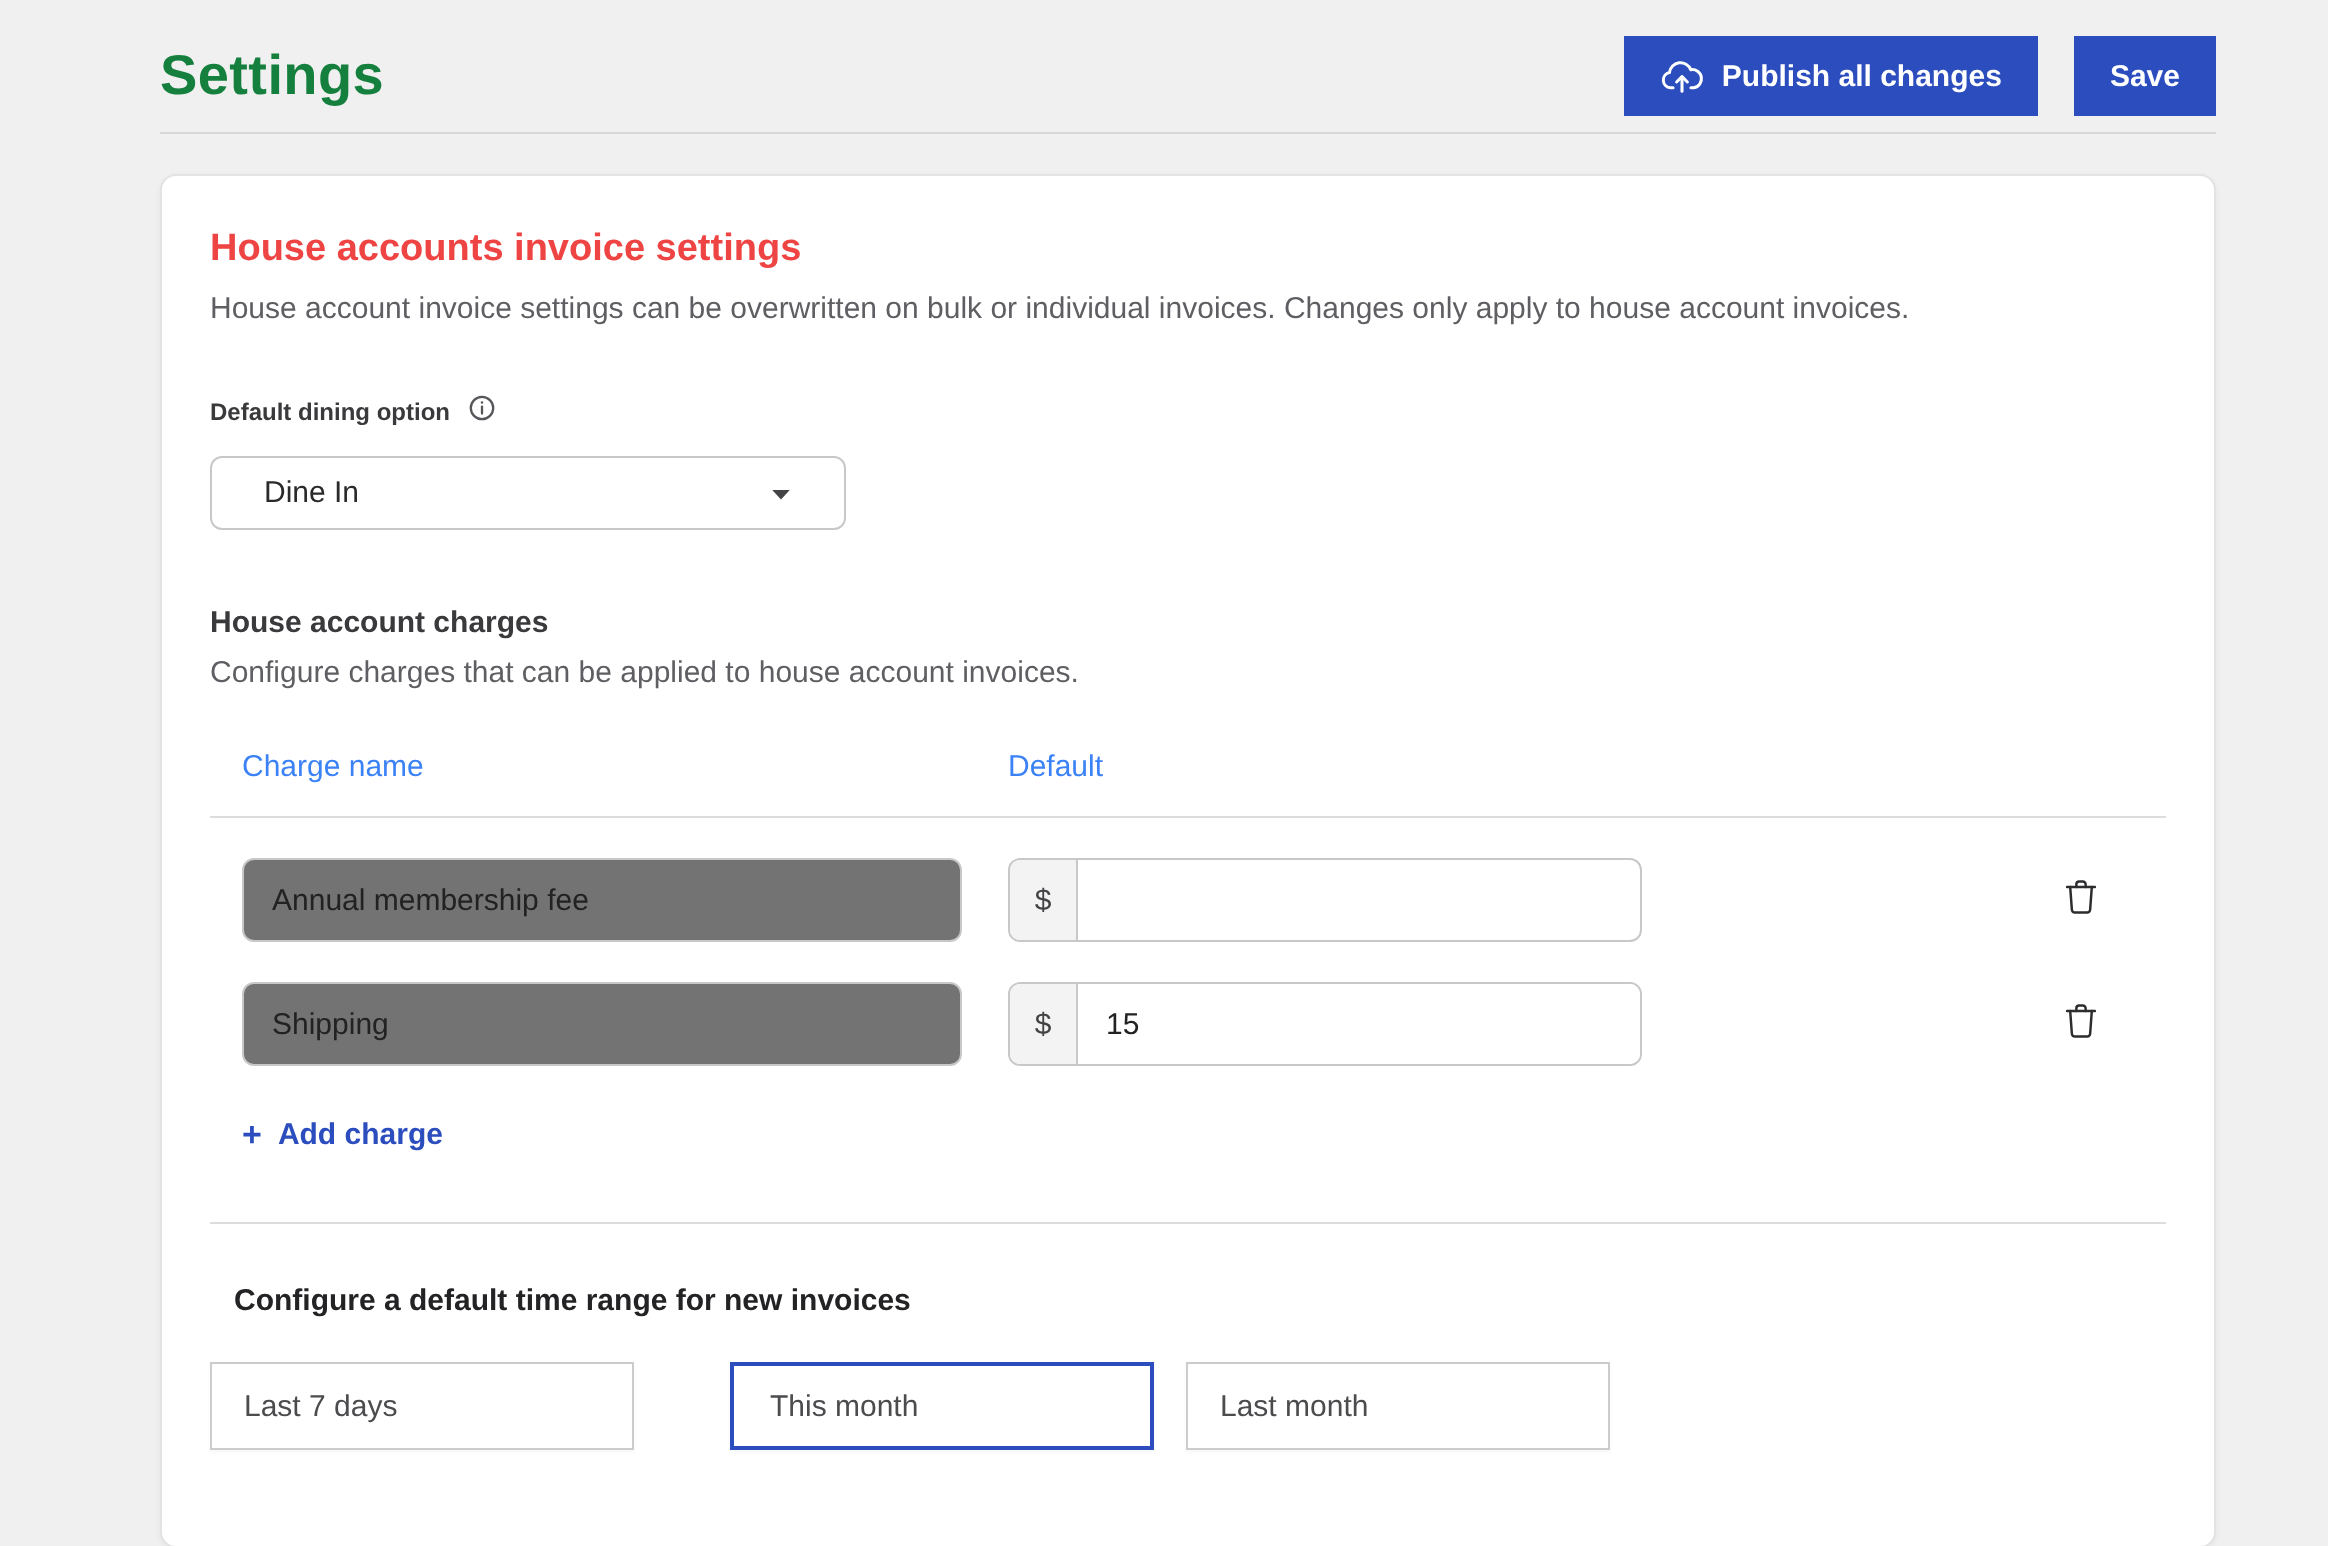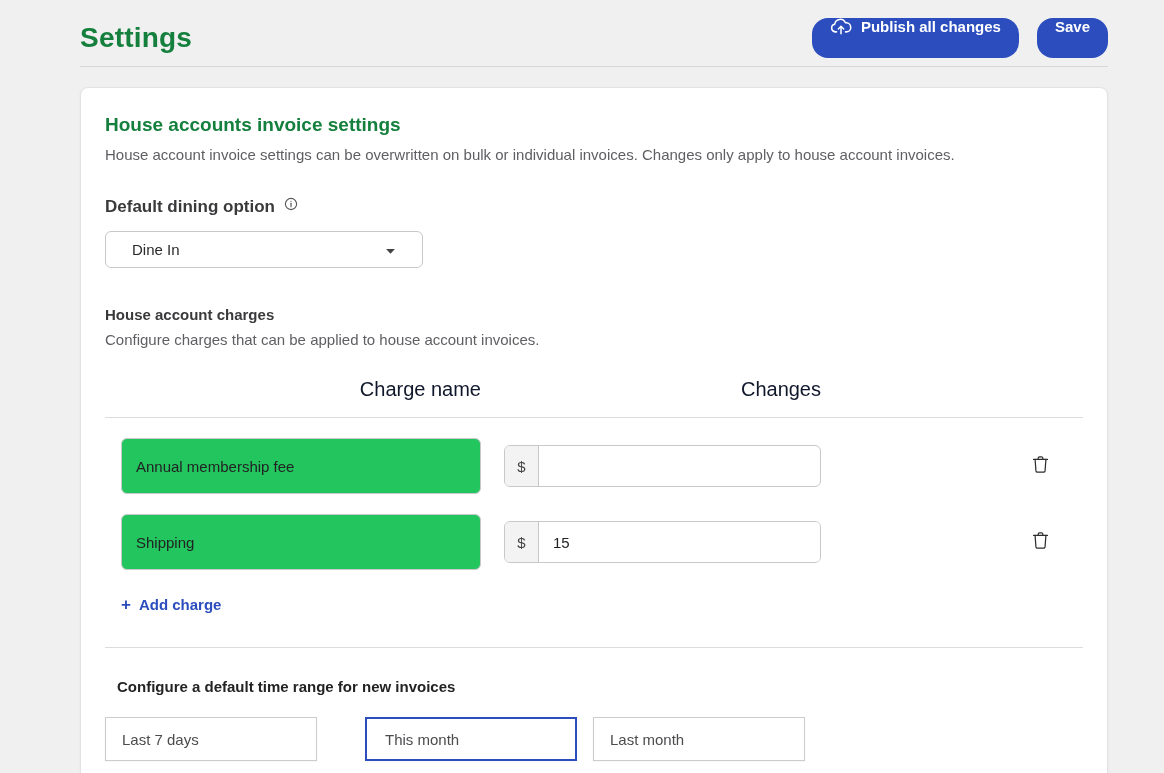--- a/index.html
+++ b/index.html
@@ -29,61 +29,61 @@
   }
   .topbar-rule{
     margin:0 56px 0 80px;
     border-bottom:1px solid #d7d7d9;
   }
   .page-title{
     margin:0;font-size:28px;font-weight:600;letter-spacing:.2px;color:#15803d;
   }
   .topbar-actions{display:flex;align-items:center;gap:18px;}
   .btn{
-    display:inline-flex;align-items:flex-start;gap:9px;
+    display:inline-flex;align-items:center;gap:9px;
     height:40px;padding:0 18px;
     background:var(--accent);color:#fff;
-    border:none;border-radius:16px;
+    border:none;border-radius:0;
     font-family:inherit;font-size:15px;font-weight:700;
     cursor:pointer;
   }
   .btn .icon{display:inline-flex;align-items:center;}
   
   .card{
     margin:20px 56px 0 80px;
     background:#fff;
     border:1px solid var(--card-border);
     border-radius:8px;
     box-shadow:0 1px 3px rgba(0,0,0,.05);
     padding:26px 24px 48px 24px;
   }
-  .card-title{margin:0 0 8px 0;font-size:19px;font-weight:700;color:#15803d;}
+  .card-title{margin:0 0 8px 0;font-size:19px;font-weight:700;color:#ef4444;}
   .muted{margin:0;font-size:15px;color:var(--text-muted);line-height:1.4;}
   .field-label-row{
-    margin-top:32px;display:flex;gap:9px;
-    font-size:17px;font-weight:700;color:var(--text-mid);
+    margin-top:32px;display:flex;align-items:center;gap:9px;
+    font-size:12px;font-weight:700;color:var(--text-mid);
   }
   .info-btn{background:none;border:none;padding:0;display:inline-flex;cursor:pointer;}
   .select{
     margin-top:14px;width:318px;height:37px;
     border:1px solid var(--input-border);border-radius:6px;
     background:#fff;display:flex;align-items:center;justify-content:space-between;
     padding:0 26px;font-size:15px;color:#2a2a2c;cursor:pointer;
   }
   .section-title{margin:38px 0 6px 0;font-size:15px;font-weight:700;color:var(--text-mid);}
   
   .charge-grid{display:flex;align-items:center;padding-left:16px;}
   .col-name{width:360px;margin-right:23px;}
   .col-amount{width:317px;}
   .charge-head{margin-top:28px;padding-bottom:16px;border-bottom:1px solid var(--line);}
-  .col-header{font-size:20px;color:#0f172a;text-align:right;}
+  .col-header{font-size:15px;color:#3b82f6;}
   .charge-row{margin-top:20px;}
   .text-input{
-    height:56px;border:1px solid var(--input-border);border-radius:6px;
-    padding:16px 14px;font-family:inherit;font-size:15px;color:#222;background:#22c55e;outline:none;
+    height:42px;border:1px solid var(--input-border);border-radius:6px;
+    padding:16px 14px;font-family:inherit;font-size:15px;color:#222;background:#737373;outline:none;
   }
   .amount-group{
     height:42px;border:1px solid var(--input-border);border-radius:6px;
     display:flex;overflow:hidden;background:#fff;
   }
   .prefix{
     width:34px;flex:0 0 34px;background:#f3f3f4;border-right:1px solid var(--input-border);
     display:flex;align-items:center;justify-content:center;
     font-size:15px;color:#434345;
   }
@@ -164,21 +164,21 @@
           <path d="M1 1.2 6 6.6 11 1.2z"></path>
         </svg>
       </span>
     </div>
 
     <h3 class="section-title">House account charges</h3>
     <p class="muted">Configure charges that can be applied to house account invoices.</p>
 
     <div class="charge-grid charge-head">
       <span class="col-name col-header">Charge name</span>
-      <span class="col-amount col-header">Changes</span>
+      <span class="col-amount col-header">Default</span>
     </div>
 
     <div class="charge-grid charge-row">
       <input class="col-name text-input" type="text" value="Annual membership fee" style="">
       <div class="col-amount amount-group">
         <span class="prefix">$</span>
       </div>
       <button class="trash-btn">
         <span>
           <svg width="17" height="19" viewBox="0 0 22 24" fill="none" stroke="#2d2d2f" stroke-width="1.6" stroke-linecap="round" stroke-linejoin="round">

